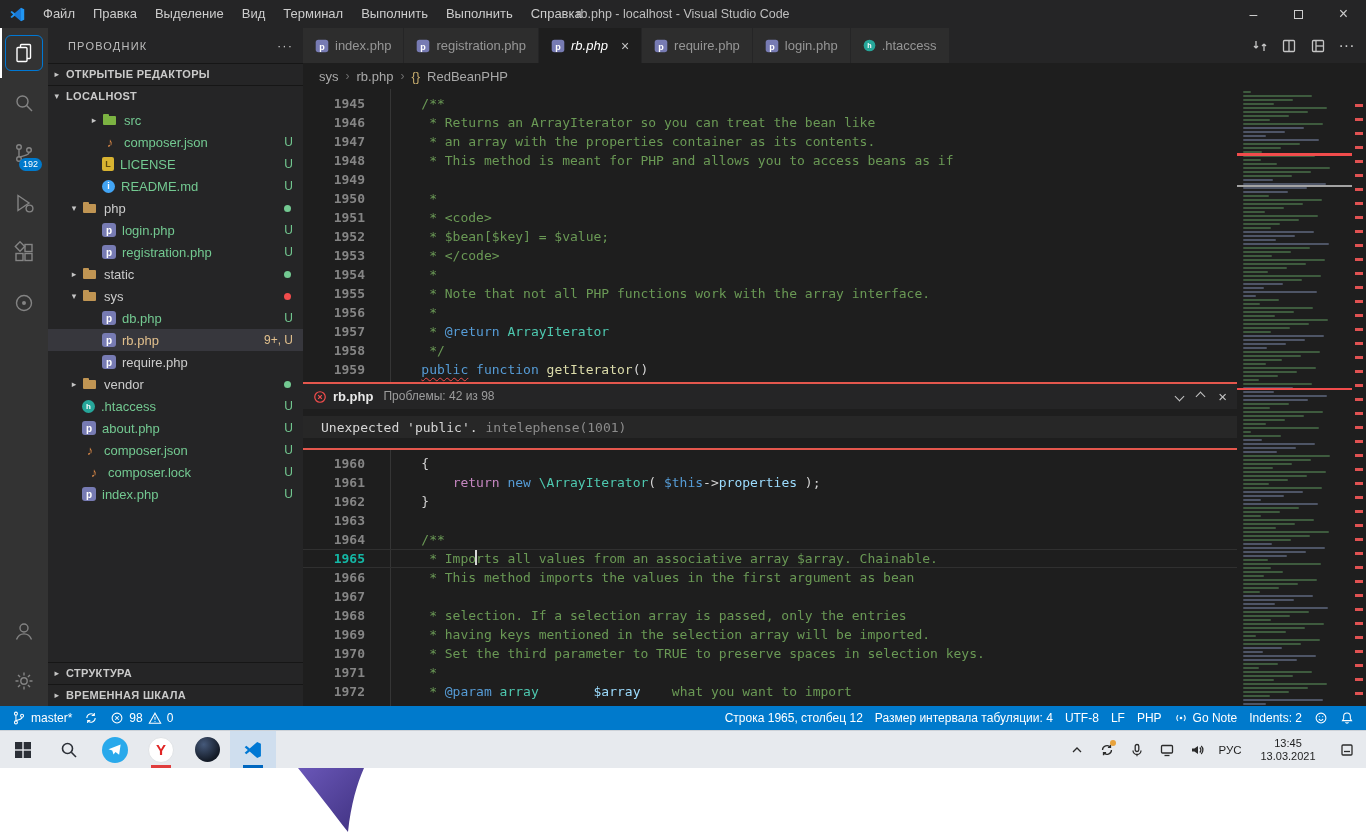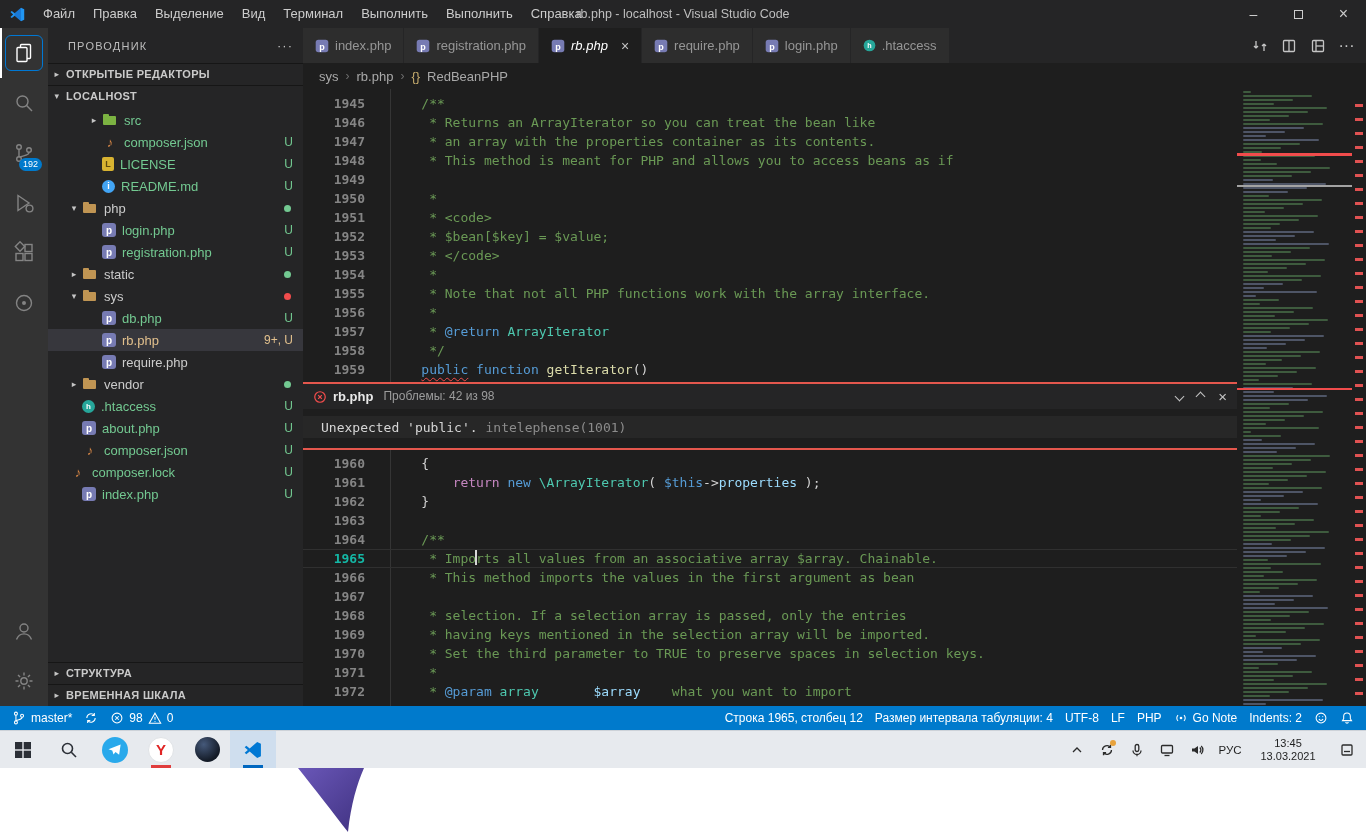--- a/index.html
+++ b/index.html
@@ -367,21 +367,21 @@
             <span class="spacer"></span>
             <span class="git c-untracked">U</span>
           </div>
           <div class="trow" style="padding-left: 18px;">
             <span class="twist "></span>
             <span class="fi fi-composer"></span>
             <span class="tlabel c-untracked">composer.json</span>
             <span class="spacer"></span>
             <span class="git c-untracked">U</span>
           </div>
-          <div class="trow" style="padding-left: 6px;">
+          <div class="trow" style="padding-left: 6px; margin-left: 16px;">
             <span class="twist "></span>
             <span class="fi fi-composer"></span>
             <span class="tlabel c-untracked">composer.lock</span>
             <span class="spacer"></span>
             <span class="git c-untracked">U</span>
           </div>
           <div class="trow" style="padding-left: 18px;">
             <span class="twist "></span>
             <span class="fi fi-php"></span>
             <span class="tlabel c-untracked">index.php</span>

